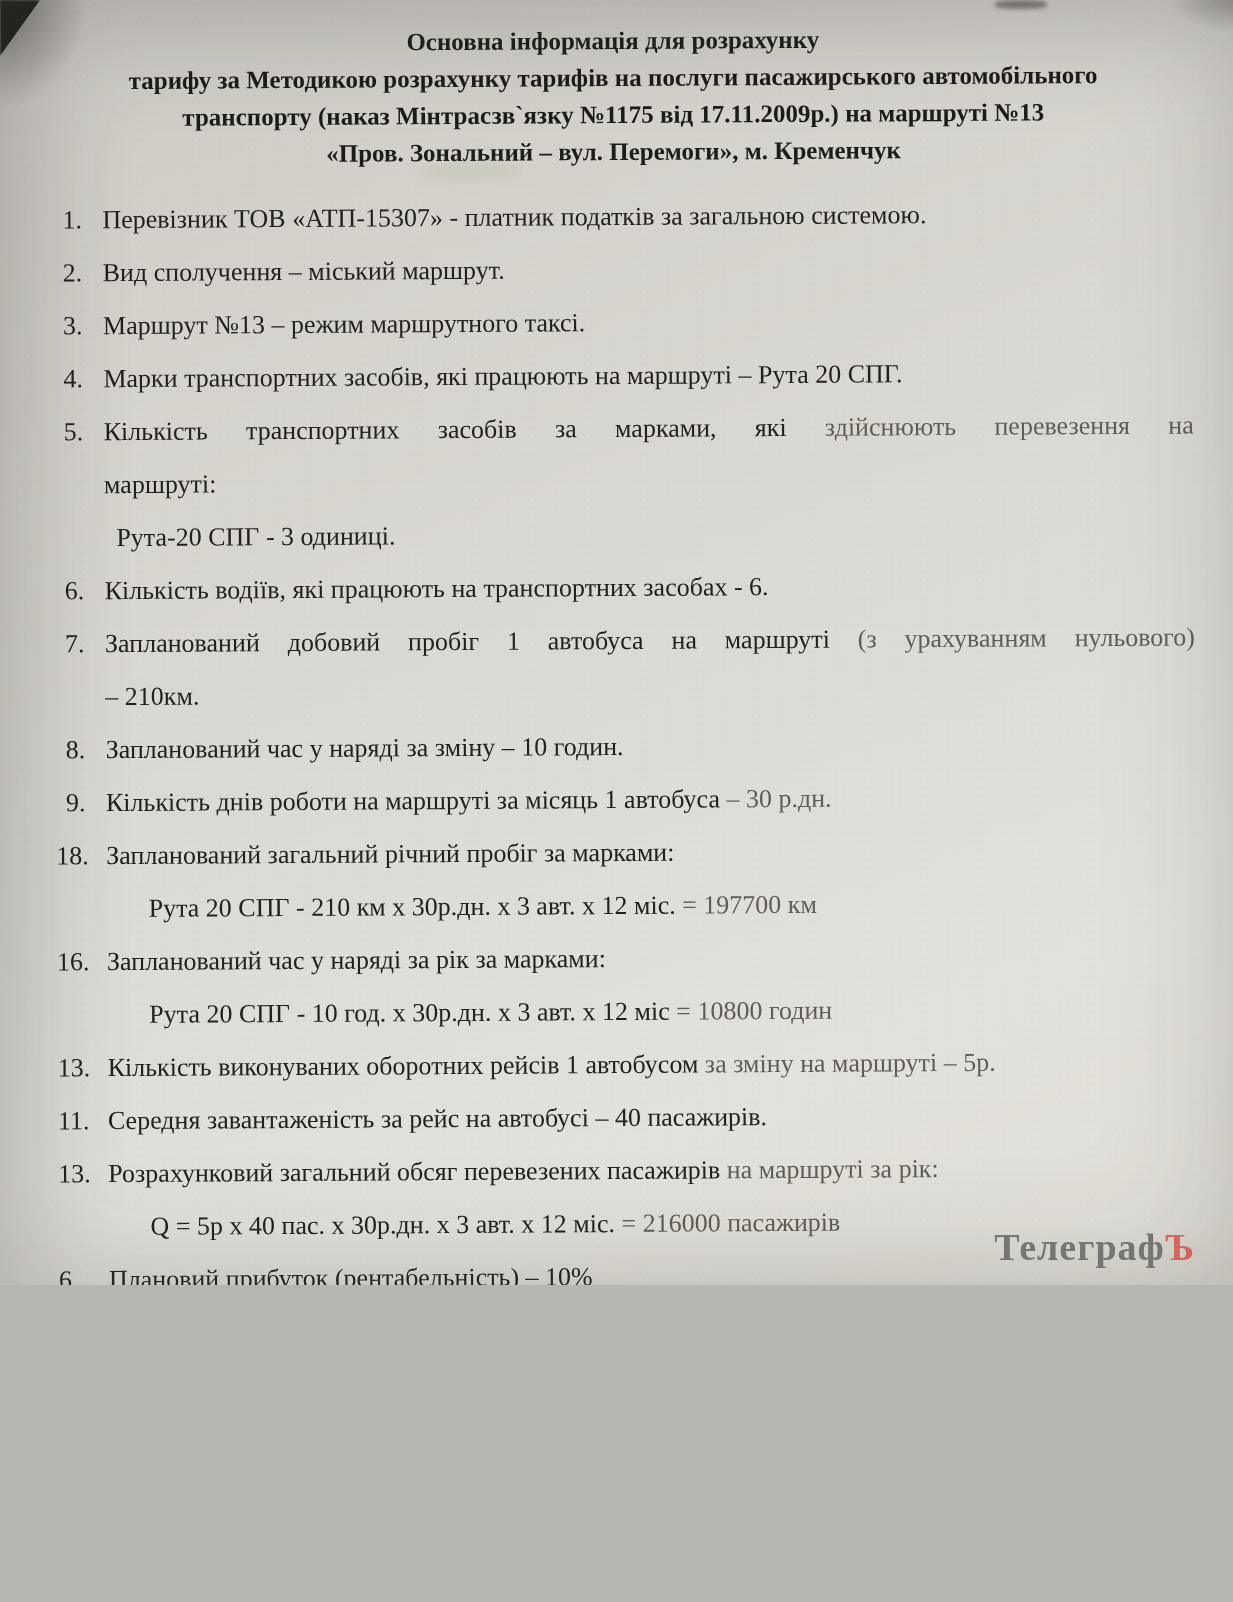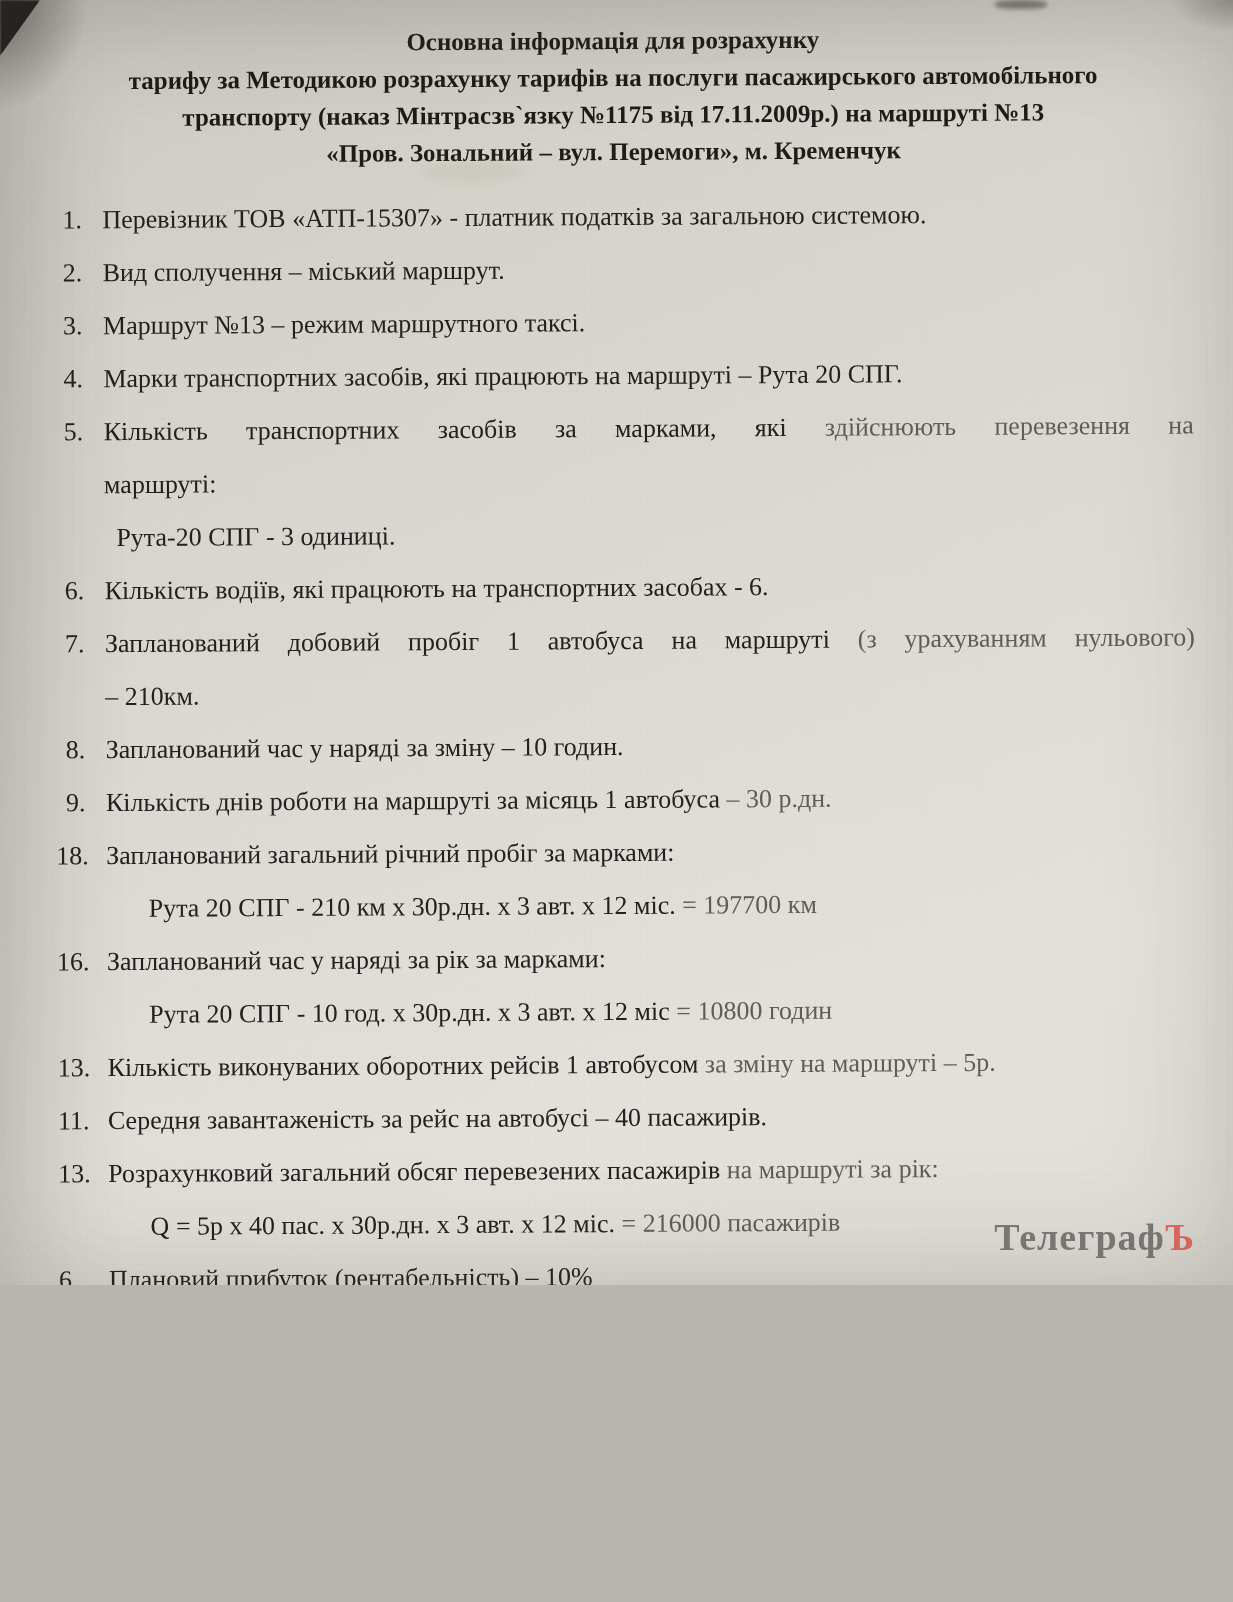--- a/index.html
+++ b/index.html
@@ -36,21 +36,21 @@
   .smear-top{position:absolute;left:995px;top:0;width:52px;height:9px;
     background:#56534c;opacity:.65;filter:blur(2px);border-radius:40%;}
   .corner-tr{position:absolute;right:0;top:0;width:60px;height:30px;
     background:radial-gradient(ellipse at 100% 0,rgba(60,58,52,.35),transparent 75%);}
   .showthrough{position:absolute;left:775px;top:1446px;width:260px;font-size:28px;
     color:#84827b;opacity:.22;filter:blur(2px);letter-spacing:3px;}
   .smudge-title{position:absolute;left:420px;top:160px;width:110px;height:22px;
     background:rgba(150,160,110,.12);filter:blur(4px);border-radius:50%;}
   .stamp-svg{position:absolute;left:330px;top:1318px;transform:rotate(-6deg);transform-origin:50% 50%;}
   .sig-svg{position:absolute;left:478px;top:1288px;}
-  .watermark{position:absolute;right:38px;bottom:26px;font-size:38px;font-weight:bold;
+  .watermark{position:absolute;right:38px;bottom:16px;font-size:38px;font-weight:bold;
     font-family:"Liberation Serif","DejaVu Serif",serif;letter-spacing:1px;}
   .wm-gray{color:#7d7b78;}
   .wm-red{color:#e56c63;}
 </style>
 </head>
 <body>
 
 <div class="page">
   <div class="rot">
 

